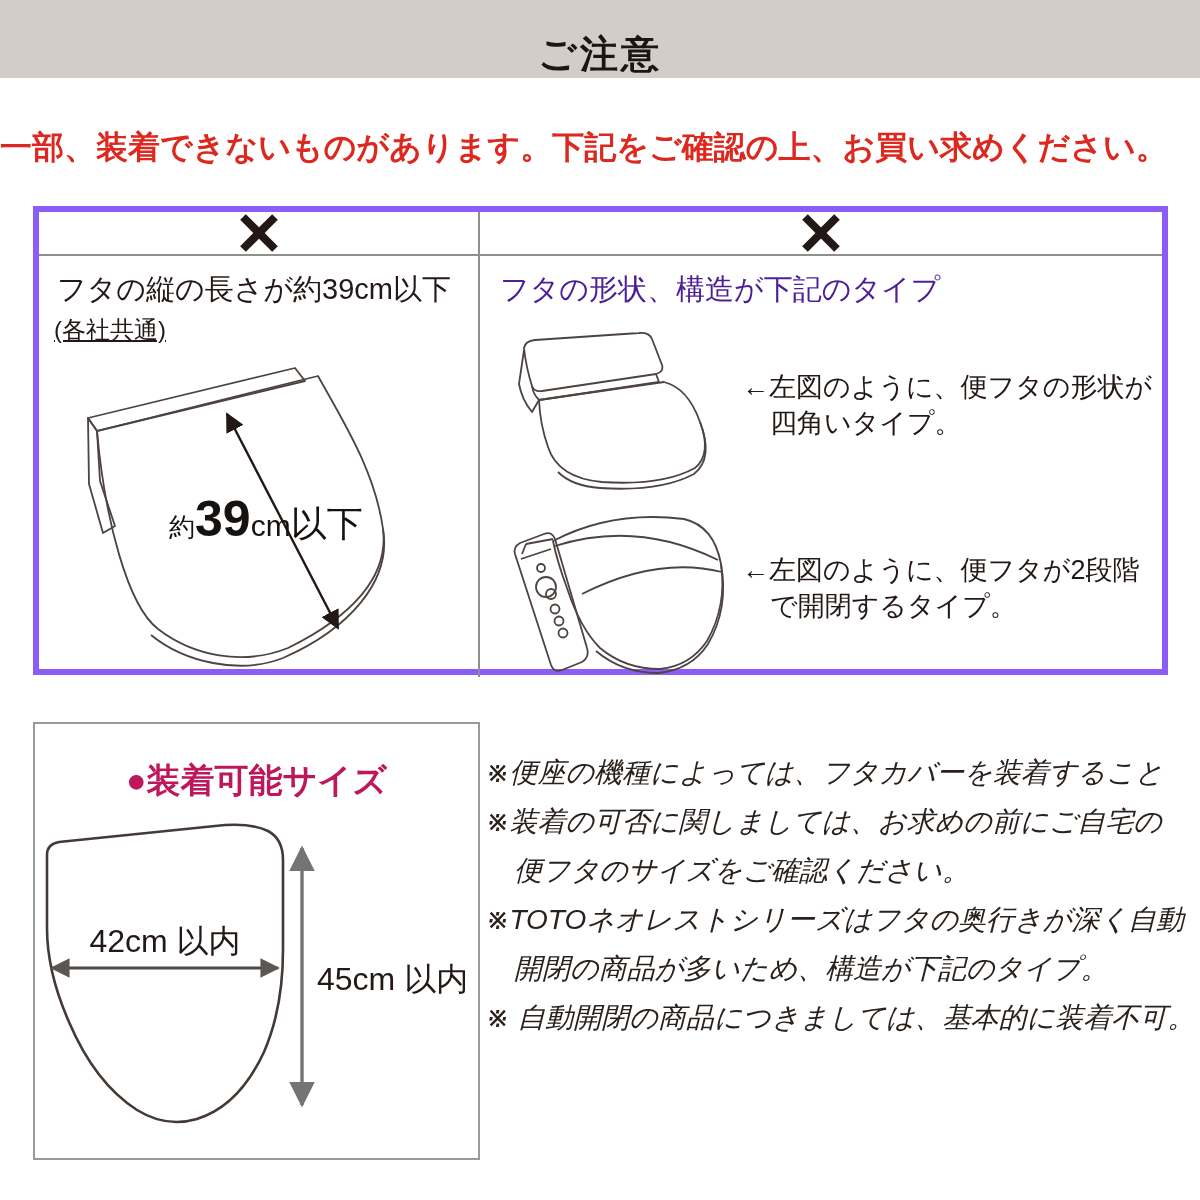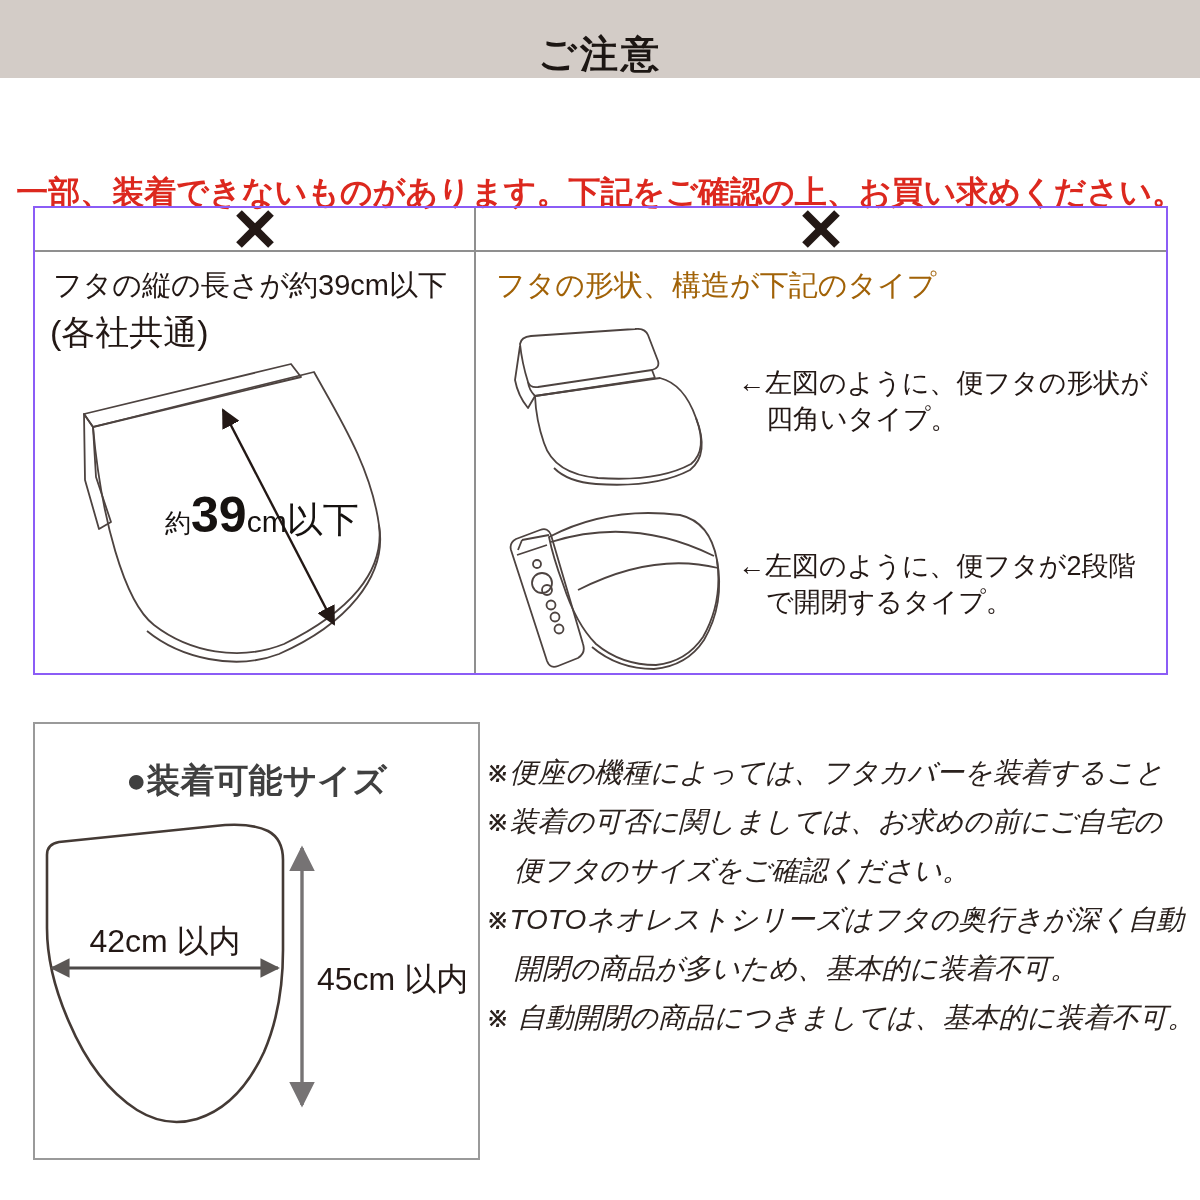--- a/index.html
+++ b/index.html
@@ -6,51 +6,51 @@
   body{
     width:1200px;height:1200px;position:relative;background:#ffffff;
     font-family:"Liberation Sans","DejaVu Sans",sans-serif;
     color:#231815;overflow:hidden;
   }
   
   .hdr{position:absolute;left:0;top:0;width:1200px;height:78px;background:#d3ccc7;}
   .hdr h1{margin:15px;font-size:38px;font-weight:700;letter-spacing:3px;color:#1c1613;
     text-align:center;line-height:78px;}
   
-  .warn{position:absolute;left:0;top:126px;width:1200px;text-align:center;
-    font-size:32px;font-weight:700;color:#dc281e;white-space:nowrap;margin-top:45px;}
+  .warn{position:absolute;left:0;top:126px;width:1200px;text-align:left;
+    font-size:32px;font-weight:700;color:#dc281e;white-space:nowrap;}
   
   .rtable{position:absolute;left:33px;top:206px;width:1135px;height:469px;
-    border:2px solid #8b5cf6;box-sizing:border-box;}
+    border:6px solid #8b5cf6;box-sizing:border-box;}
   .trow{display:grid;grid-template-columns:441px 1fr;}
   .thead{height:44px;border-bottom:2px solid #8f8f8f;box-sizing:border-box;}
   .tbody{height:421px;}
   .cell{position:relative;box-sizing:border-box;}
   .cell.first{border-right:2px solid #8f8f8f;}
   .xwrap{display:flex;align-items:center;justify-content:center;height:100%;}
   .cell-heading{position:absolute;left:18px;top:14px;font-size:29px;font-weight:500;
     white-space:nowrap;color:#231815;}
-  .cell-sub{position:absolute;left:15px;top:58px;font-size:34px;font-weight:400;
-    white-space:nowrap;color:#231815;}
+  .cell-sub{position:absolute;left:15px;top:58px;font-size:24px;font-weight:400;
+    white-space:nowrap;color:#231815;text-decoration:underline;}
   .cellR-heading{position:absolute;left:20px;top:14px;font-size:29px;font-weight:500;
-    white-space:nowrap;color:#a16207;}
+    white-space:nowrap;color:#4c1d95;}
   .ann{position:absolute;font-size:27px;line-height:36px;font-weight:400;
     color:#231815;white-space:nowrap;}
   .ann .cont{padding-left:28px;}
   .ann1{left:262px;top:113px;}
   .ann2{left:262px;top:296px;}
   .dgm{position:absolute;}
   .dgmA{left:4px;top:100px;}
   .dgmB{left:12px;top:76px;}
   .dgmC{left:12px;top:250px;}
   
   .sbox{position:absolute;left:33px;top:722px;width:447px;height:438px;
     border:2px solid #9a9a9a;box-sizing:border-box;}
   .sbox-title{position:absolute;left:0;top:34px;width:100%;text-align:center;
-    font-size:34px;font-weight:700;color:#404040;white-space:nowrap;}
+    font-size:34px;font-weight:700;color:#be185d;white-space:nowrap;}
   .dgmD{left:0px;top:76px;}
   
   .notes{position:absolute;left:486px;top:748px;width:706px;font-style:italic;}
   .note-line{font-size:28px;line-height:49px;color:#2a211d;white-space:nowrap;}
   .note-line.cont{padding-left:28px;}
   
   svg text{font-family:"Liberation Sans","DejaVu Sans",sans-serif;}
 </style>
 </head>
 <body>
@@ -159,15 +159,15 @@
     <line x1="267" y1="48" x2="267" y2="305" stroke="#767374" stroke-width="3.4" marker-start="url(#ahD2)" marker-end="url(#ahD2)"></line>
     <text x="282" y="190" font-size="32" fill="#231815">45cm 以内</text>
   </svg>
 </div>
 
 <div class="notes">
   <div class="note-line">※便座の機種によっては、フタカバーを装着すること</div>
   <div class="note-line">※装着の可否に関しましては、お求めの前にご自宅の</div>
   <div class="note-line cont">便フタのサイズをご確認ください。</div>
   <div class="note-line">※TOTOネオレストシリーズはフタの奥行きが深く自動</div>
-  <div class="note-line cont">開閉の商品が多いため、基本的に装着不可。</div>
+  <div class="note-line cont">開閉の商品が多いため、構造が下記のタイプ。</div>
   <div class="note-line">※ 自動開閉の商品につきましては、基本的に装着不可。</div>
 </div>
 
 </body></html>

